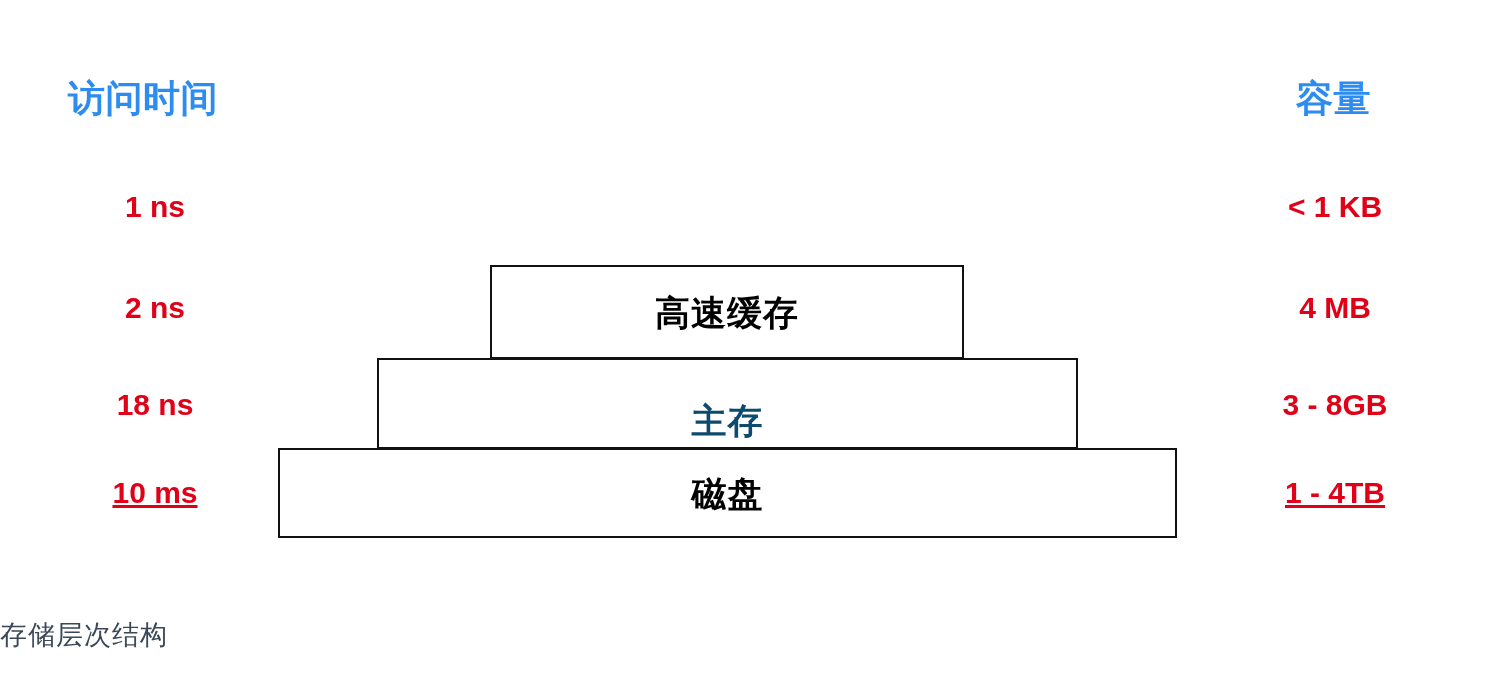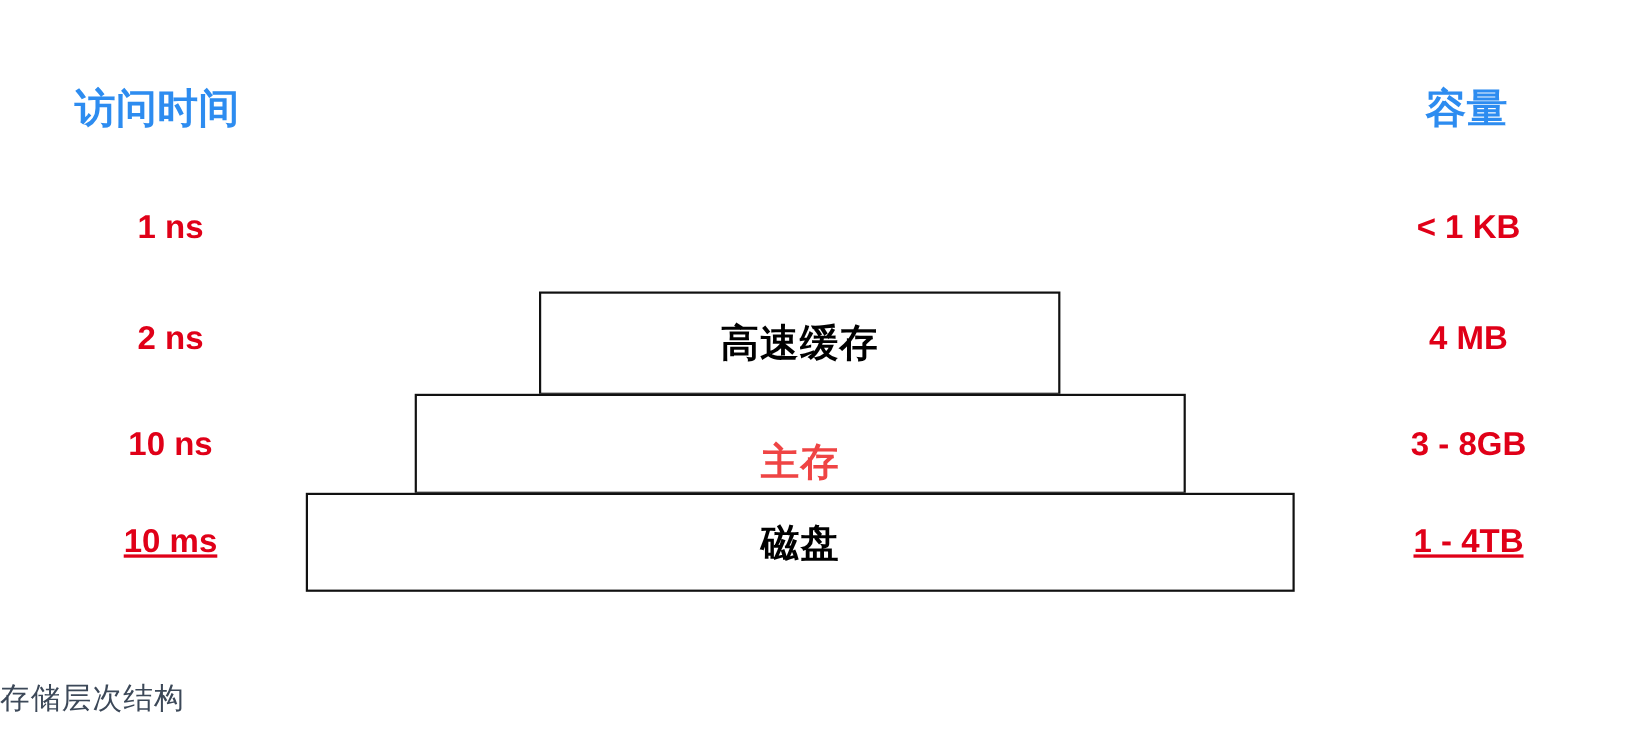--- a/index.html
+++ b/index.html
@@ -107,37 +107,37 @@
 <body>
 
 <div id="diagram-root" style="background: rgb(255, 255, 255);">
 
   <div class="col-header" id="header-access-time" style="color: rgb(45, 140, 240);">访问时间</div>
 
   <div class="col-header" id="header-capacity" style="color: rgb(45, 140, 240);">容量</div>
 
   <div class="side-label left row-y-1" style="color: rgb(224, 0, 24);">1 ns</div>
   <div class="side-label left row-y-2" style="color: rgb(224, 0, 24);">2 ns</div>
-  <div class="side-label left row-y-3" style="color: rgb(224, 0, 24);">10 ns</div>
+  <div class="side-label left row-y-3" style="color: rgb(224, 0, 24);">18 ns</div>
   <div class="side-label left row-y-4" style="color: rgb(224, 0, 24);">10 ms</div>
 
   <div class="side-label right row-y-1" style="color: rgb(224, 0, 24);">&lt; 1 KB</div>
   <div class="side-label right row-y-2" style="color: rgb(224, 0, 24);">4 MB</div>
   <div class="side-label right row-y-3" style="color: rgb(224, 0, 24);">3 - 8GB</div>
   <div class="side-label right row-y-4" style="color: rgb(224, 0, 24);">1 - 4TB</div>
 
   <div id="pyramid">
 
 
     <div class="tier" id="tier-cache" style="border-color: rgb(17, 17, 17); background: rgb(255, 255, 255); text-align: right;">
       <span class="tier-label" style="color: rgb(0, 0, 0);">高速缓存</span>
     </div>
 
     <div class="tier" id="tier-main" style="border-color: rgb(17, 17, 17); background: rgb(255, 255, 255);">
-      <span class="tier-label" style="color: #ef4444; margin-top: 34px;">主存</span>
+      <span class="tier-label" style="color: #0c4a6e; margin-top: 34px;">主存</span>
     </div>
 
     <div class="tier" id="tier-disk" style="border-color: rgb(17, 17, 17); background: rgb(255, 255, 255);">
       <span class="tier-label" style="color: rgb(0, 0, 0);">磁盘</span>
     </div>
 
   </div>
 
   <div id="caption" style="color: rgb(60, 72, 88);">存储层次结构</div>
 

